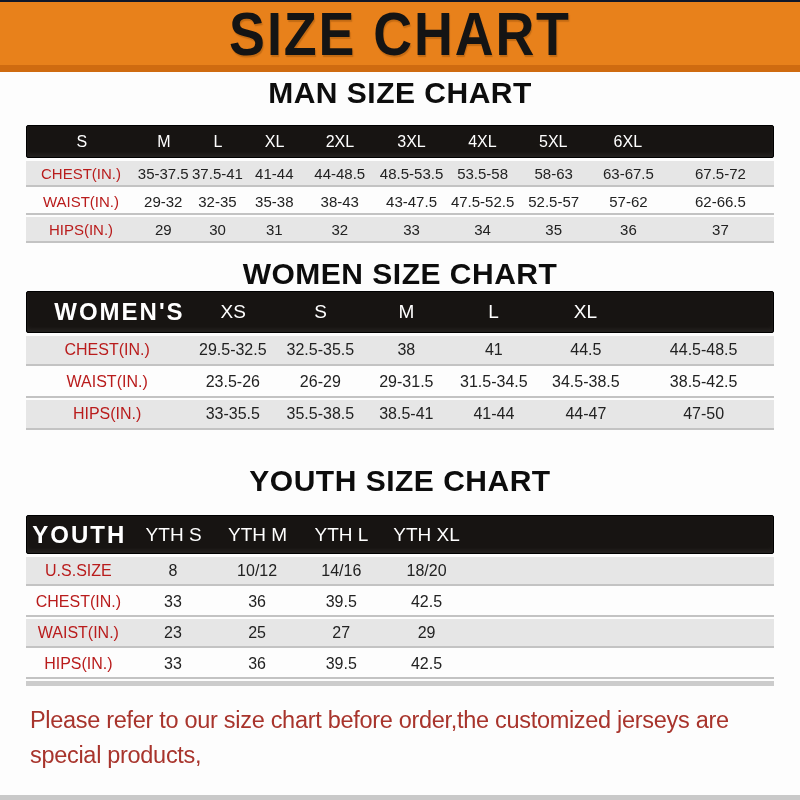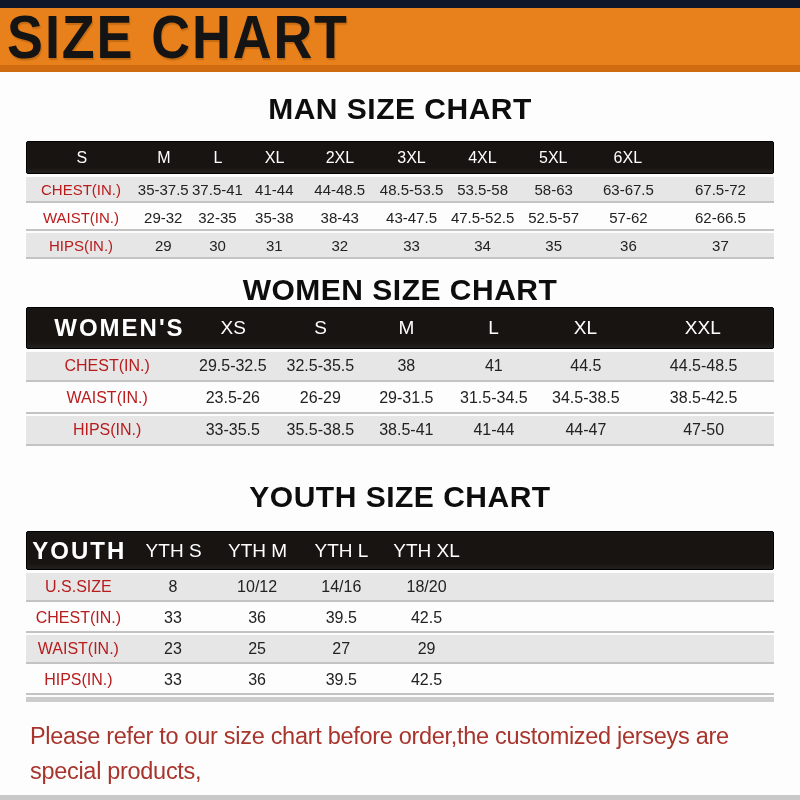--- a/index.html
+++ b/index.html
@@ -10,42 +10,42 @@
     font-family: "Liberation Sans", sans-serif;
     position: relative;
     overflow: hidden;
     color: #1a1a1a;
   }
 
   
   .banner {
     height: 72px;
     background: #e8811b;
-    border-top: 8px solid #0f172a;
+    border-top: 2px solid #0f172a;
     border-bottom: 7px solid #cf6b10;
-    display: flex; align-items: center; justify-content: flex-start;
+    display: flex; align-items: center; justify-content: center;
   }
   .banner-title {
     font-size: 56px;
     font-weight: bold;
     letter-spacing: 2px;
     color: #141414;
     transform: scale(0.96, 1.08);
     text-shadow: 1px 2px 1px rgba(110,55,0,0.30);
     white-space: nowrap;
   }
 
   
   .section-heading {
     margin: 0; text-align: center;
     font-size: 30px; line-height: 34px;
     font-weight: bold; color: #0d0d0d;
     letter-spacing: 0.5px;
   }
-  .heading-men   { margin-top: 20px; margin-bottom: 15px; }
+  .heading-men   { margin-top: 4px; margin-bottom: 15px; }
   .heading-women { margin-top: 14px; margin-bottom: 0; }
   .heading-youth { margin-top: 34px; margin-bottom: 17px; }
 
   
   .tbl { margin: 0 26px; width: 748px; }
 
   .thead {
     display: grid; align-items: center;
     background: #171412;
     border: 1px solid #000;
@@ -169,21 +169,20 @@
 <h2 class="section-heading heading-women">WOMEN SIZE CHART</h2>
 
 <div class="tbl tbl-women">
   <div class="thead cols-women">
     <div class="tbl-label">WOMEN'S</div>
     <div class="col-h">XS</div>
     <div class="col-h">S</div>
     <div class="col-h">M</div>
     <div class="col-h">L</div>
     <div class="col-h">XL</div>
-    <div class="col-h">XXL</div>
   </div>
   <div class="trow row-gray cols-women">
     <div class="row-label">CHEST(IN.)</div>
     <div class="cell">29.5-32.5</div>
     <div class="cell">32.5-35.5</div>
     <div class="cell">38</div>
     <div class="cell">41</div>
     <div class="cell">44.5</div>
     <div class="cell">44.5-48.5</div>
   </div>

